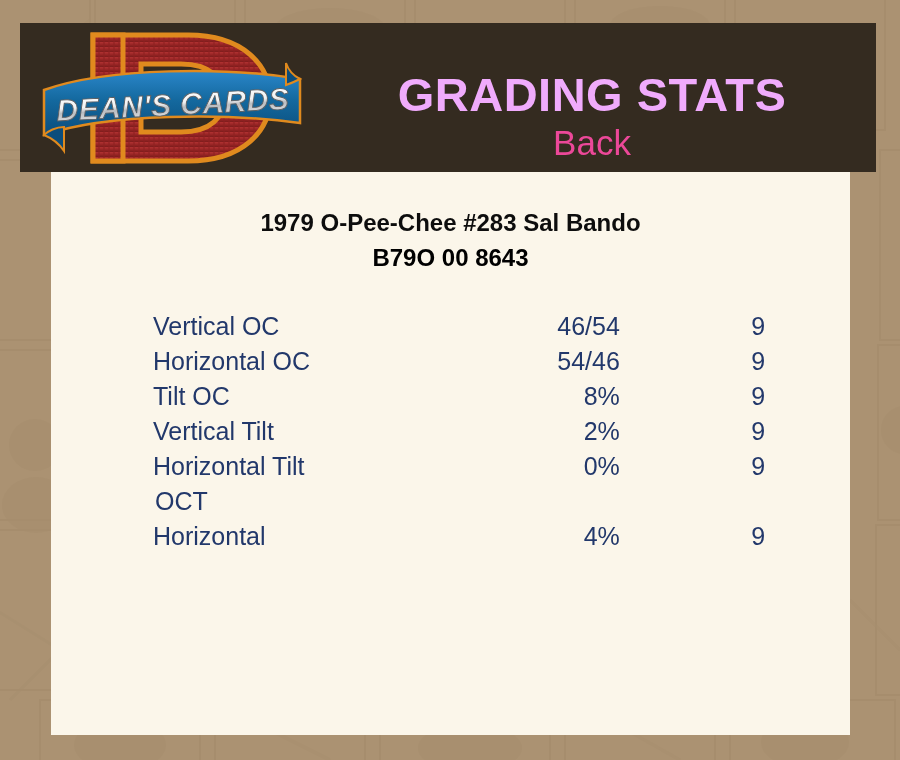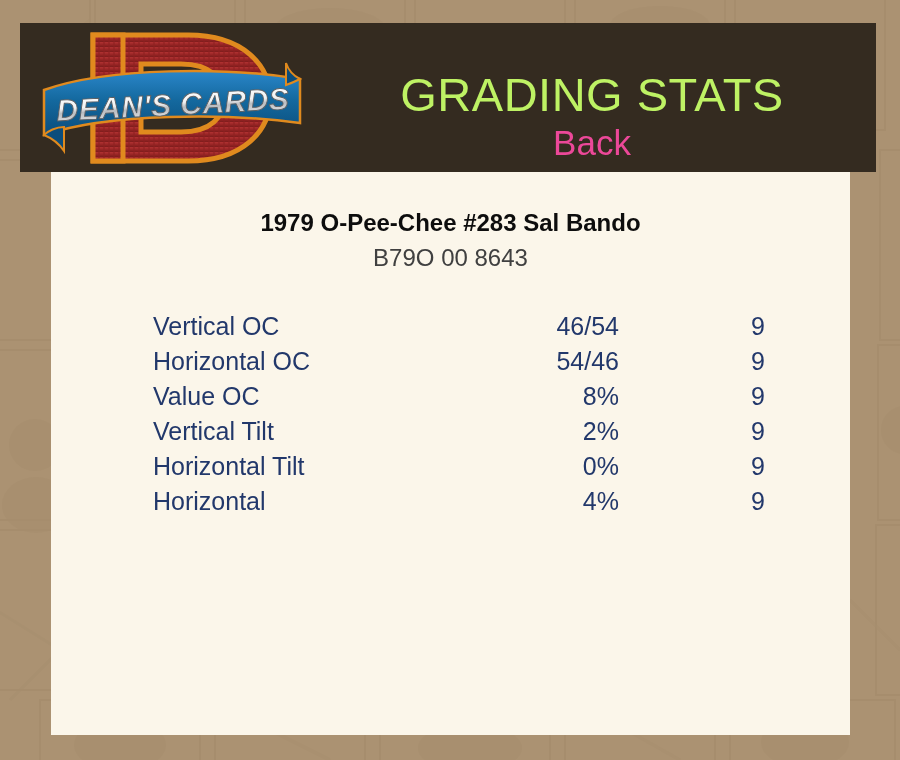--- a/index.html
+++ b/index.html
@@ -49,25 +49,25 @@
     left: 288px;
     top: 0;
     right: 0;
     height: 149px;
     display: flex;
     flex-direction: column;
     align-items: center;
     justify-content: center;
   }
   #header-title {
-    color: #bef264;
+    color: #f0abfc;
     font-size: 47px;
     line-height: 54px;
     letter-spacing: 0.5px;
-    font-weight: normal;
+    font-weight: bold;
     white-space: nowrap;
     margin-top: 37px;
   }
   #header-subtitle {
     color: #ec4899;
     font-size: 35px;
     line-height: 42px;
     font-weight: normal;
     white-space: nowrap;
   }
@@ -91,23 +91,23 @@
     color: #0d0d0d;
     font-size: 24px;
     font-weight: bold;
     line-height: 30px;
   }
   #card-serial {
     position: absolute;
     left: 0; right: 0;
     top: 70px;
     text-align: center;
-    color: #404040;
+    color: #000000;
     font-size: 24px;
-    font-weight: normal;
+    font-weight: bold;
     line-height: 32px;
   }
 
   
   #stats-table {
     position: absolute;
     left: 102px;
     top: 140px;
     width: 690px;
     border-collapse: collapse;
@@ -256,34 +256,39 @@
           <td class="col-label">Vertical OC</td>
           <td class="col-value"><span class="val-inner">46/54</span></td>
           <td class="col-grade">9</td>
         </tr>
         <tr class="data-row">
           <td class="col-label">Horizontal OC</td>
           <td class="col-value"><span class="val-inner">54/46</span></td>
           <td class="col-grade">9</td>
         </tr>
         <tr class="data-row">
-          <td class="col-label">Value OC</td>
+          <td class="col-label">Tilt OC</td>
           <td class="col-value"><span class="val-inner">8%</span></td>
           <td class="col-grade">9</td>
         </tr>
         <tr class="data-row">
           <td class="col-label">Vertical Tilt</td>
           <td class="col-value"><span class="val-inner">2%</span></td>
           <td class="col-grade">9</td>
         </tr>
         <tr class="data-row">
           <td class="col-label">Horizontal Tilt</td>
           <td class="col-value"><span class="val-inner">0%</span></td>
           <td class="col-grade">9</td>
         </tr>
+        <tr class="section-row">
+          <td class="col-label hdr-section">OCT</td>
+          <td class="col-value"></td>
+          <td class="col-grade"></td>
+        </tr>
         <tr class="data-row">
           <td class="col-label">Horizontal</td>
           <td class="col-value"><span class="val-inner">4%</span></td>
           <td class="col-grade">9</td>
         </tr>
       </tbody>
   </table>
 
 </div>
 

